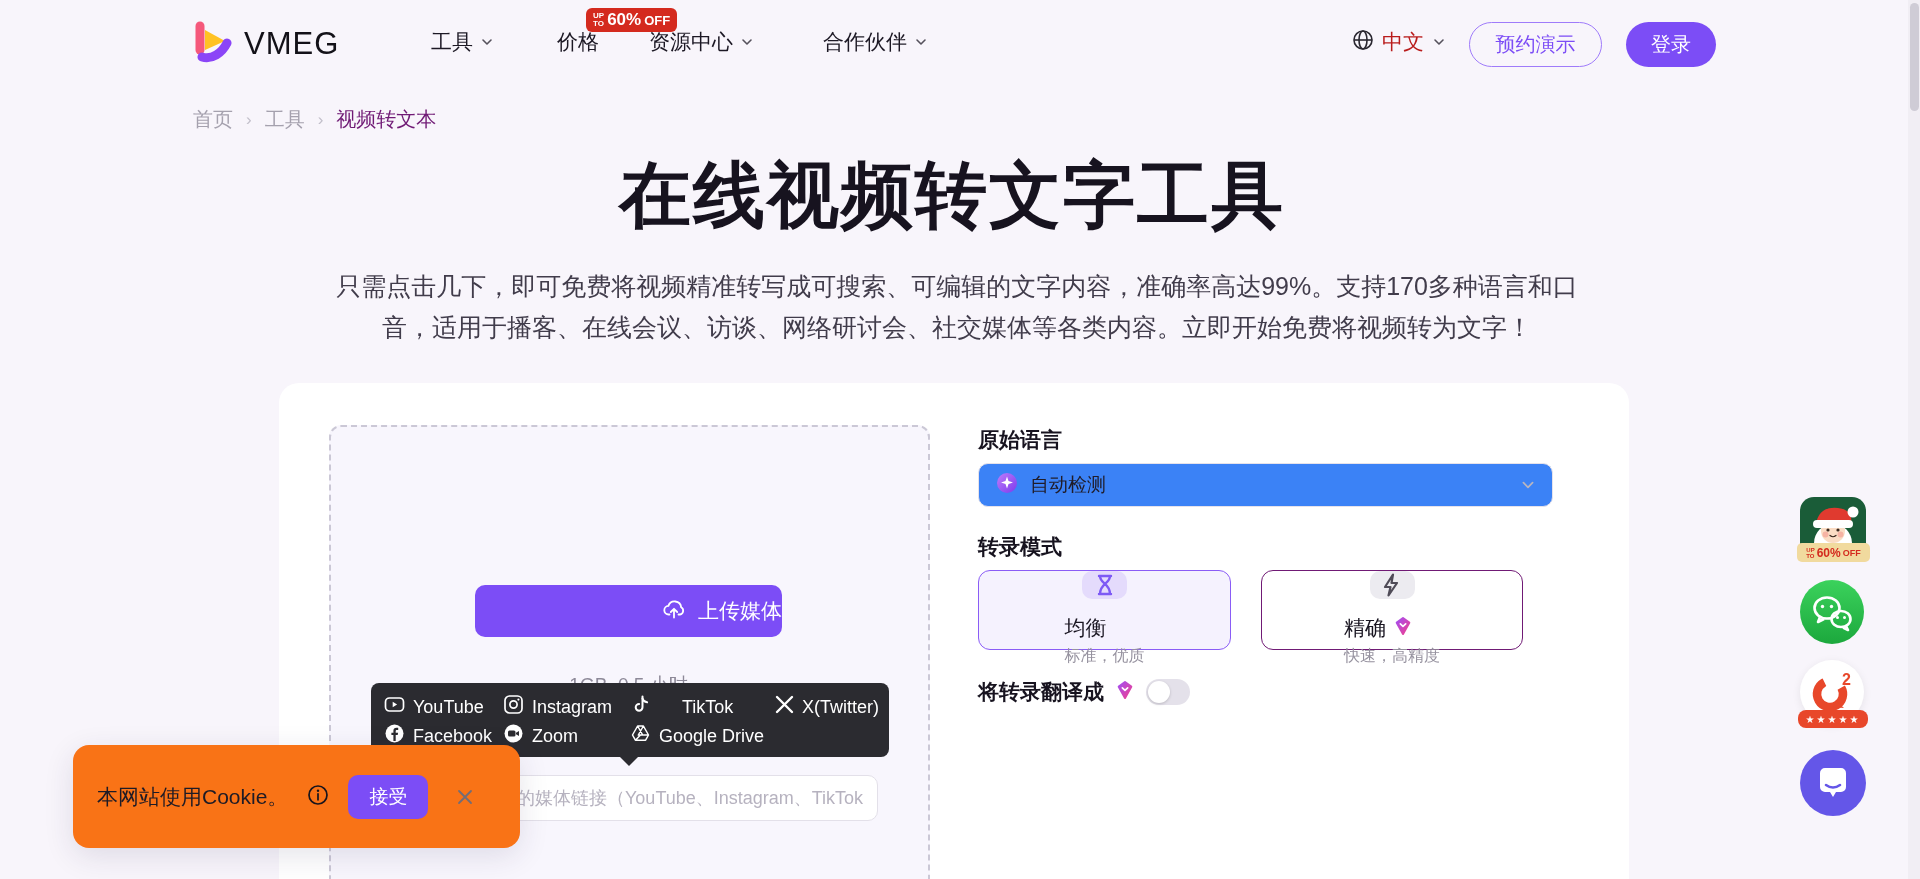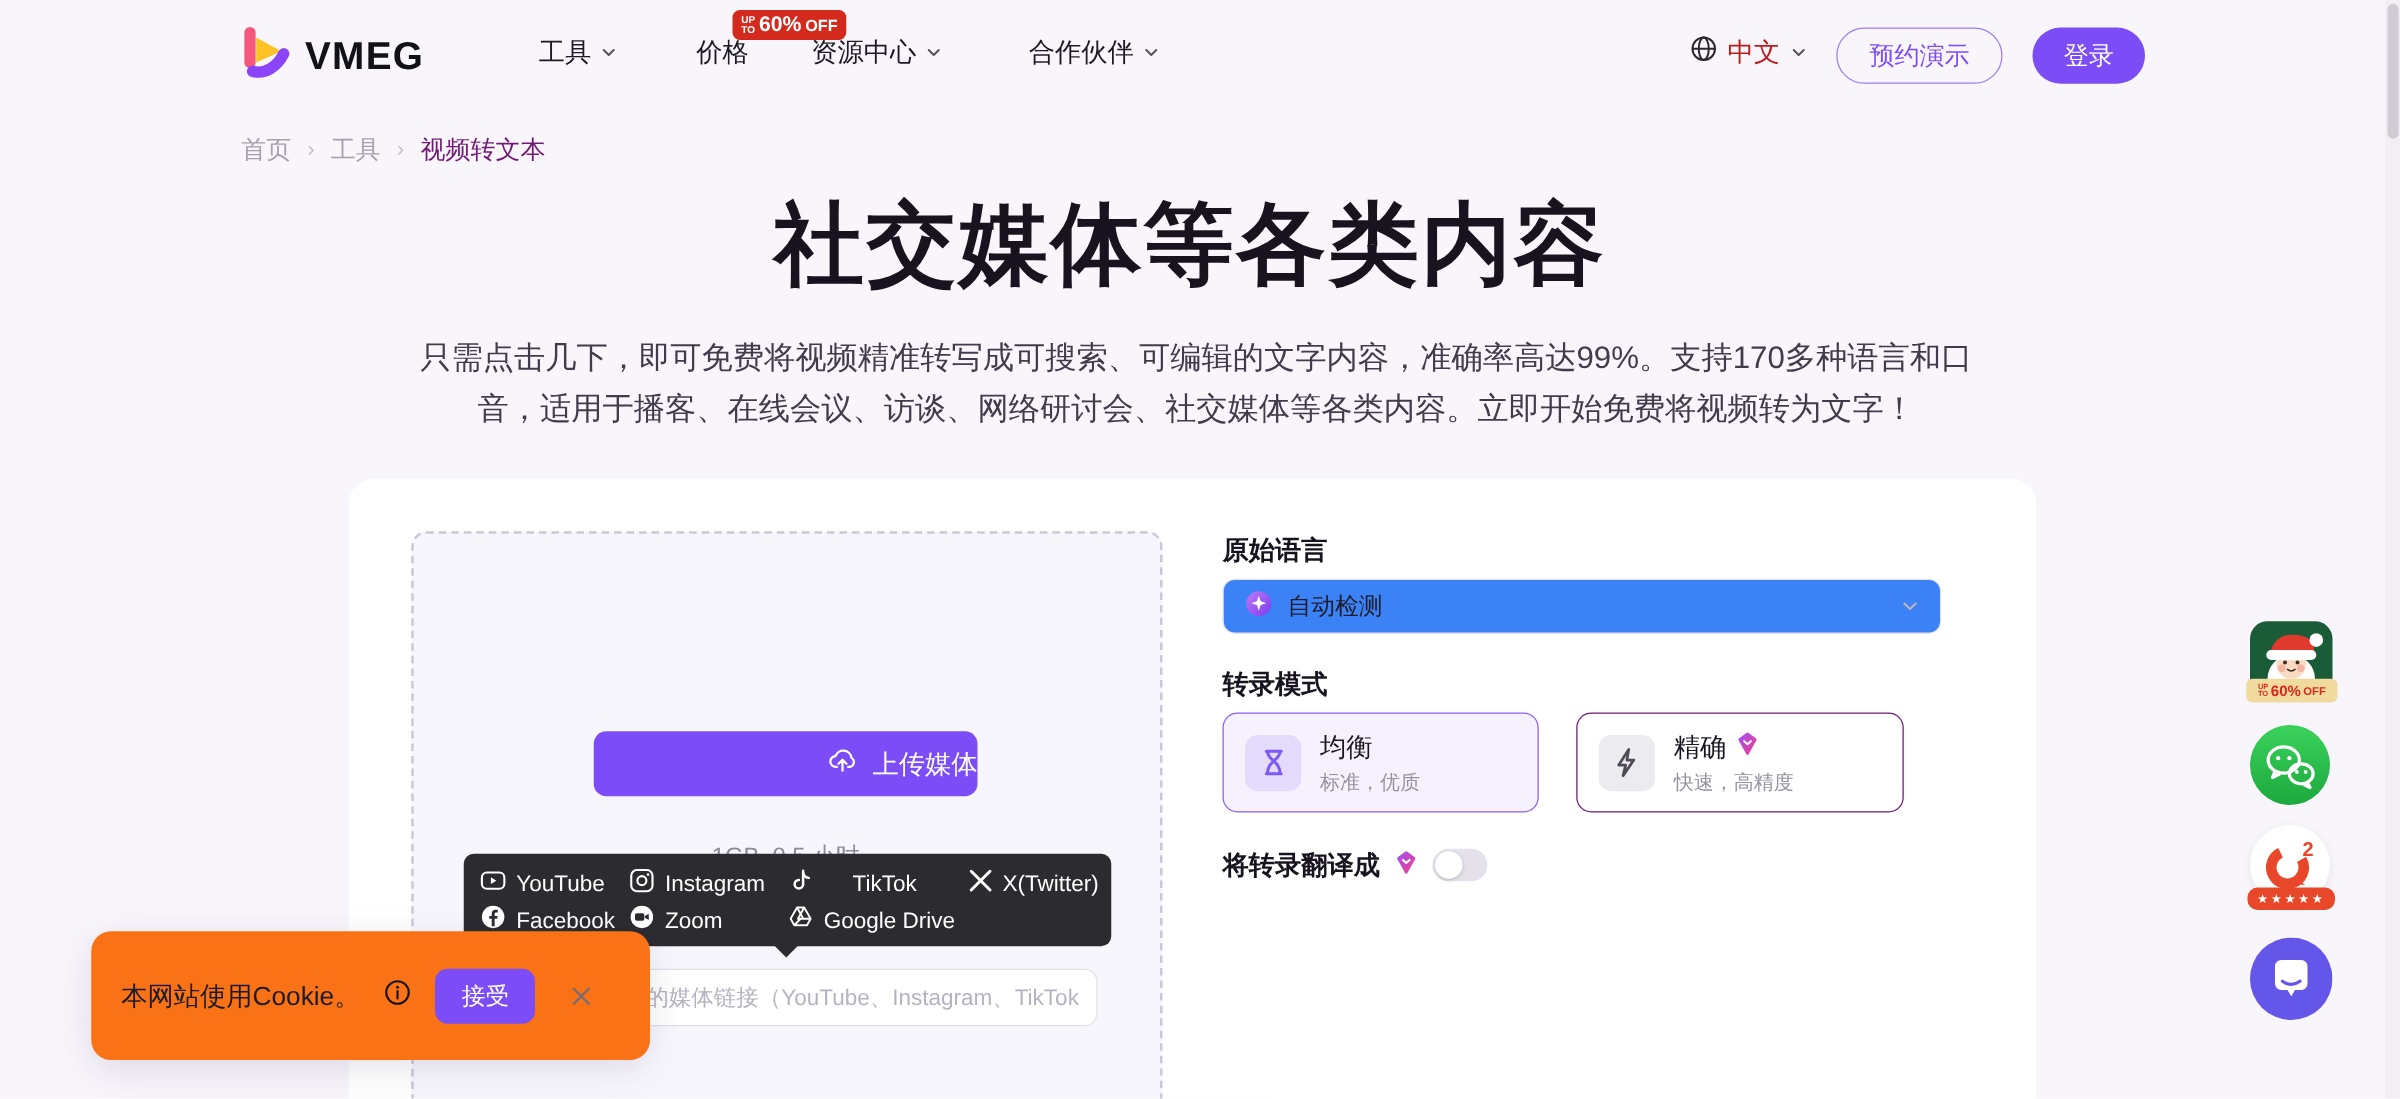--- a/index.html
+++ b/index.html
@@ -3,21 +3,21 @@
 <meta charset="utf-8">
 <style>
   * { margin:0; padding:0; box-sizing:border-box; }
   html,body { width:1920px; height:879px; }
   body { font-family:"Liberation Sans","DejaVu Sans",sans-serif; }
   .page { position:relative; width:1920px; height:879px; background:#F8F5FB; overflow:hidden; }
 
   
   .header { position:absolute; top:0; left:0; width:1920px; height:92px; }
   .logo { position:absolute; left:192px; top:20px; display:flex; align-items:center; gap:10px; cursor:pointer; }
-  .logo-text { font-size:31px; font-weight:700; color:#131118; letter-spacing:1px; }
+  .logo-text { font-size:31px; font-weight:400; color:#131118; letter-spacing:1px; }
   .nav-item { position:absolute; top:26px; height:32px; display:flex; align-items:center; gap:7px;
               font-size:21px; color:#1C1824; font-weight:500; cursor:pointer; }
   .chev { color:#55515C; display:flex; }
   .promo-badge { position:absolute; left:586px; top:8px; height:24px; background:#D42A1E; border-radius:6px;
                  display:flex; align-items:center; padding:0 7px; gap:3px; color:#fff; }
   .promo-badge .upto { display:flex; flex-direction:column; font-size:8px; font-weight:800; line-height:8px; }
   .promo-badge .big { font-size:17px; font-weight:800; }
   .promo-badge .off { font-size:13px; font-weight:800; }
   .lang { position:absolute; left:1352px; top:28px; display:flex; align-items:center; gap:8px;
           font-size:21px; color:#b91c1c; cursor:pointer; }
@@ -61,21 +61,21 @@
                 border-radius:10px; background:#fff; font-size:18px; color:#6B6775;
                 padding:0 14px 0 136px; outline:none; font-family:inherit; }
   .link-input::placeholder { color:#B6B2BF; }
 
   
   .set-label { position:absolute; font-size:21px; font-weight:700; color:#17131F; }
   .select-box { position:absolute; left:978px; top:463px; width:575px; height:44px; border:1px solid #E5E2EB;
                 border-radius:10px; background:#3b82f6; display:flex; align-items:center; padding:0 16px; gap:11px; cursor:pointer; }
   .select-box .val { font-size:19px; color:#201C28; flex:1; }
   .mode-card { position:absolute; top:570px; height:80px; border-radius:12px; display:flex; align-items:center;
-               padding:0 17px; gap:15px; cursor:pointer; }
+               padding:0 17px; gap:15px; cursor:pointer;flex-direction:column; }
   .mode-card.selected { left:978px; width:253px; background:#F5F2FE; border:1.5px solid #8A5CF6; }
   .mode-card.normal { left:1261px; width:262px; background:#fff; border:1px solid #701a75; }
   .mode-ic { width:45px; height:45px; border-radius:10px; display:flex; align-items:center; justify-content:center; }
   .mode-ic.purple { background:#E4DBFC; }
   .mode-ic.gray { background:#ECEBF0; }
   .mode-title { font-size:21px; color:#191521; display:flex; align-items:center; gap:7px; }
   .mode-sub { font-size:16px; color:#96929F; margin-top:4px; }
   .translate-row { position:absolute; left:978px; top:678px; display:flex; align-items:center; gap:11px; }
   .translate-row .lbl { font-size:21px; font-weight:700; color:#17131F; }
   .toggle { width:44px; height:26px; border-radius:13px; background:#E4E1EA; position:relative; cursor:pointer; }
@@ -183,21 +183,21 @@
   </div>
 
   <div class="breadcrumb">
     <span class="bc-link">首页</span>
     <span class="bc-sep">›</span>
     <span class="bc-link">工具</span>
     <span class="bc-sep">›</span>
     <span class="bc-current">视频转文本</span>
   </div>
 
-  <div class="hero-title">社交媒体等各类内容</div>
+  <div class="hero-title">在线视频转文字工具</div>
   <div class="hero-desc">只需点击几下，即可免费将视频精准转写成可搜索、可编辑的文字内容，准确率高达99%。支持170多种语言和口音，适用于播客、在线会议、访谈、网络研讨会、社交媒体等各类内容。立即开始免费将视频转为文字！</div>
 
   <div class="main-card"></div>
   <div class="upload-zone"></div>
 
   <div class="btn-upload">
     <span>
       <svg width="26" height="26" viewBox="0 0 26 26">
           <path d="M8.5 18.5 H7.8 A4.3 4.3 0 0 1 7.4 9.9 A6.6 6.6 0 0 1 20.2 11.3 A3.9 3.9 0 0 1 19 18.5 h-1.5" fill="none" stroke="#fff" stroke-width="1.8" stroke-linecap="round" stroke-linejoin="round"></path>
           <path d="M13 21.5v-8.2 M9.8 16l3.2-3.2 3.2 3.2" fill="none" stroke="#fff" stroke-width="1.8" stroke-linecap="round" stroke-linejoin="round"></path>

